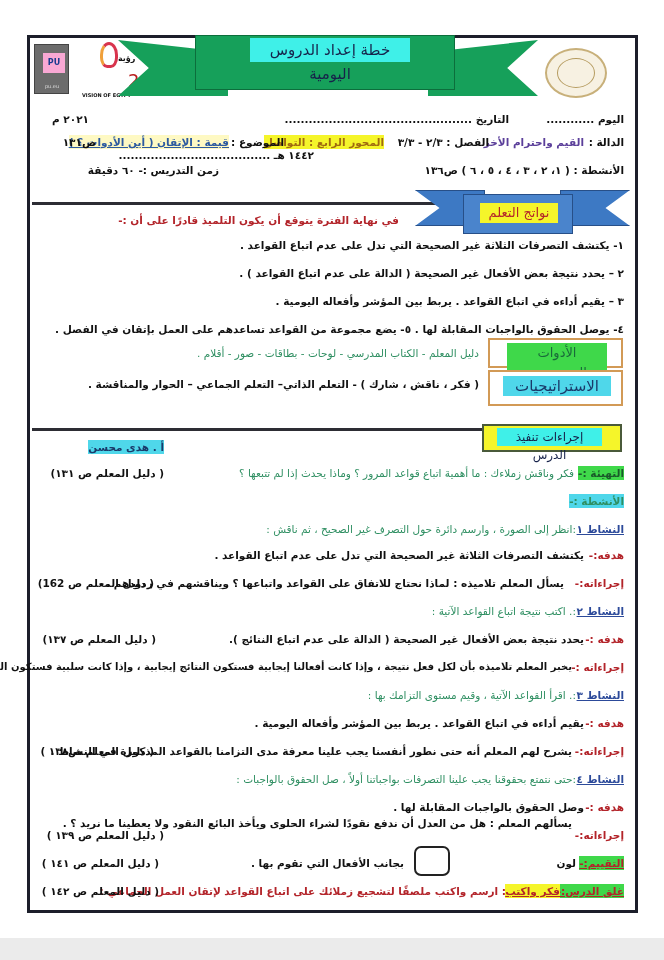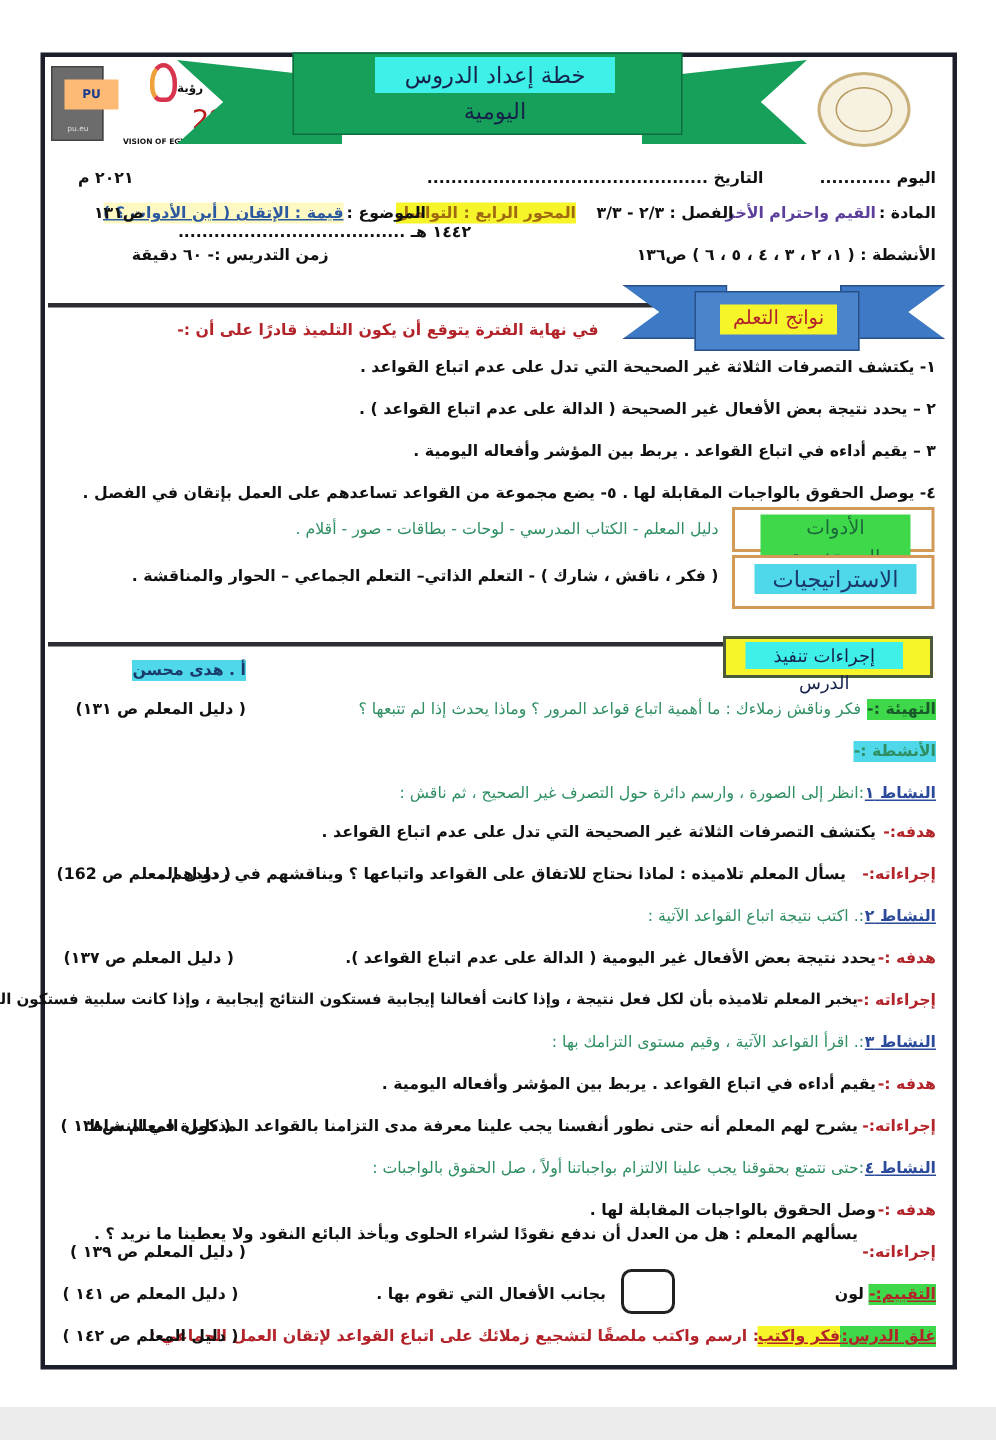--- a/index.html
+++ b/index.html
@@ -20,21 +20,21 @@
   .ul { text-decoration: underline; }
 
   
   .banner-wing { position: absolute; top: 40px; width: 110px; height: 56px; background: #16a05a; }
   .banner-wing.left { left: 118px; clip-path: polygon(0 0, 100% 22%, 100% 100%, 0 100%, 28% 50%); }
   .banner-wing.right { left: 428px; clip-path: polygon(0 22%, 100% 0, 72% 50%, 100% 100%, 0 100%); }
   .banner-main { position: absolute; left: 195px; top: 35px; width: 260px; height: 55px; background: #16a05a; border: 1px solid #0c6e3c; }
   .banner-title { position: absolute; left: 250px; top: 38px; width: 160px; height: 24px; background: #3ff0e8; color: #16224a; font-size: 15px; text-align: center; line-height: 24px; direction: rtl; }
 
   .logo-pu { position: absolute; left: 34px; top: 44px; width: 35px; height: 50px; background: #6c6c6c; border: 1px solid #444; }
-  .logo-pu-inner { position: absolute; left: 8px; top: 8px; width: 36px; height: 20px; background: #fdba74; color: #1a3b8f; font-size: 8px; font-weight: bold; text-align: center; line-height: 20px; }
+  .logo-pu-inner { position: absolute; left: 8px; top: 8px; width: 22px; height: 20px; background: #f9a8d4; color: #1a3b8f; font-size: 8px; font-weight: bold; text-align: center; line-height: 20px; }
   .logo-pu-cap { position: absolute; left: 2px; bottom: 4px; width: 30px; font-size: 5px; color: #ddd; text-align: center; }
   .logo-2030 { position: absolute; left: 80px; top: 40px; width: 58px; height: 62px; }
   .logo-2030-flame { position: absolute; left: 20px; top: 2px; width: 18px; height: 26px; border-radius: 50% 50% 40% 40%; border: 3px solid #d8344d; border-left-color: #f0a03a; }
   .logo-2030-num { position: absolute; left: 4px; top: 30px; font-size: 18px; font-weight: normal; letter-spacing: -1px; color: #b91c1c; margin-left: 44px; }
   .logo-2030-cap { position: absolute; left: 2px; top: 52px; font-size: 5px; font-weight: bold; color: #111; }
   .logo-ministry { position: absolute; left: 545px; top: 48px; width: 62px; height: 50px; border-radius: 50%; border: 2px solid #c8b07a; background: #f7f1e2; }
   .logo-ministry-inner { position: absolute; left: 10px; top: 8px; width: 38px; height: 30px; border-radius: 50%; border: 1px solid #b59b5f; }
 
   .hr-line { position: absolute; height: 3px; background: #2d2d34; }
 
@@ -75,21 +75,21 @@
 <div class="banner-title">خطة إعداد الدروس اليومية</div>
 <div class="logo-ministry">
   <div class="logo-ministry-inner"></div>
 </div>
 
 <div class="abs rtl txt" style="right:40px;top:112px;">اليوم ............</div>
 <div class="abs rtl txt" style="right:155px;top:112px;">التاريخ ...............................................</div>
 <div class="abs rtl txt" style="right:350px;top:112px;margin-top:36px;">١٤٤٢ هـ ......................................</div>
 <div class="abs rtl txt" style="right:575px;top:112px;margin-left:16px;">٢٠٢١ م</div>
 
-<div class="abs rtl txt" style="right:40px;top:135px;">المادة :</div>
+<div class="abs rtl txt" style="right:40px;top:135px;">الدالة :</div>
 <div class="abs rtl txt purple-txt" style="right:80px;top:135px;">القيم واحترام الأخر</div>
 <div class="abs rtl txt" style="right:175px;top:135px;">الفصل : ٢/٣ - ٣/٣</div>
 <div class="abs rtl txt hl-yellow" style="right:280px;top:135px;color:#a06a10;margin-left:12px;">المحور الرابع : التواصل</div>
 <div class="abs rtl txt" style="right:380px;top:135px;">الموضوع :</div>
 <div class="abs rtl txt hl-bright-green ul" style="right:435px;top:135px;color:#2c5aa0;">قيمة : الإتقان ( أين الأدوات ؟ )</div>
 <div class="abs rtl txt" style="right:568px;top:135px;">ص١٣١</div>
 
 <div class="abs rtl txt" style="right:40px;top:163px;">الأنشطة : ( ١، ٢ ، ٣ ، ٤ ، ٥ ، ٦ ) ص١٣٦</div>
 <div class="abs rtl txt" style="right:445px;top:163px;">زمن التدريس :- ٦٠ دقيقة</div>
 
@@ -127,35 +127,35 @@
 <div class="abs rtl txt green-txt" style="right:88px;top:522px;">:انظر إلى الصورة ، وارسم دائرة حول التصرف غير الصحيح ، ثم ناقش :</div>
 <div class="abs rtl txt red-txt" style="right:40px;top:548px;">هدفه:-</div>
 <div class="abs rtl txt" style="right:80px;top:548px;">يكتشف التصرفات الثلاثة غير الصحيحة التي تدل على عدم اتباع القواعد .</div>
 <div class="abs rtl txt red-txt" style="right:40px;top:576px;">إجراءاته:-</div>
 <div class="abs rtl txt" style="right:100px;top:576px;">يسأل المعلم تلاميذه : لماذا نحتاج للاتفاق على القواعد واتباعها ؟ ويناقشهم في ردودهم .</div>
 <div class="abs rtl txt" style="right:510px;top:576px;">( دليل المعلم ص 162)</div>
 
 <div class="abs rtl txt ul" style="right:40px;top:604px;color:#2c4a9a;">النشاط ٢</div>
 <div class="abs rtl txt green-txt" style="right:88px;top:604px;">:. اكتب نتيجة اتباع القواعد الآتية :</div>
 <div class="abs rtl txt red-txt" style="right:40px;top:632px;">هدفه :-</div>
-<div class="abs rtl txt" style="right:80px;top:632px;">يحدد نتيجة بعض الأفعال غير اليومية ( الدالة على عدم اتباع القواعد ).</div>
+<div class="abs rtl txt" style="right:80px;top:632px;">يحدد نتيجة بعض الأفعال غير الصحيحة ( الدالة على عدم اتباع النتائج ).</div>
 <div class="abs rtl txt" style="right:508px;top:632px;">( دليل المعلم ص ١٣٧)</div>
 <div class="abs rtl txt red-txt" style="right:40px;top:660px;">إجراءاته :-</div>
 <div class="abs rtl txt" style="right:92px;top:660px;font-size:10px;">يخبر المعلم تلاميذه بأن لكل فعل نتيجة ، وإذا كانت أفعالنا إيجابية فستكون النتائج إيجابية ، وإذا كانت سلبية فستكون النتيجة سلبية .</div>
 
 <div class="abs rtl txt ul" style="right:40px;top:688px;color:#2c4a9a;">النشاط ٣</div>
 <div class="abs rtl txt green-txt" style="right:88px;top:688px;">:. اقرأ القواعد الآتية ، وقيم مستوى التزامك بها :</div>
 <div class="abs rtl txt red-txt" style="right:40px;top:716px;">هدفه :-</div>
 <div class="abs rtl txt" style="right:80px;top:716px;">يقيم أداءه في اتباع القواعد . يربط بين المؤشر وأفعاله اليومية .</div>
 <div class="abs rtl txt red-txt" style="right:40px;top:744px;">إجراءاته:-</div>
 <div class="abs rtl txt" style="right:92px;top:744px;">يشرح لهم المعلم أنه حتى نطور أنفسنا يجب علينا معرفة مدى التزامنا بالقواعد المذكورة في النشاط .</div>
 <div class="abs rtl txt" style="right:510px;top:744px;">( دليل المعلم ص١٣٨ )</div>
 
 <div class="abs rtl txt ul" style="right:40px;top:772px;color:#2c4a9a;">النشاط ٤</div>
-<div class="abs rtl txt green-txt" style="right:88px;top:772px;">:حتى نتمتع بحقوقنا يجب علينا الالتزام بواجباتنا أولاً ، صل الحقوق بالواجبات :</div>
+<div class="abs rtl txt green-txt" style="right:88px;top:772px;">:حتى نتمتع بحقوقنا يجب علينا التصرفات بواجباتنا أولاً ، صل الحقوق بالواجبات :</div>
 <div class="abs rtl txt red-txt" style="right:40px;top:800px;">هدفه :-</div>
 <div class="abs rtl txt" style="right:80px;top:800px;">وصل الحقوق بالواجبات المقابلة لها .</div>
 <div class="abs rtl txt red-txt" style="right:40px;top:828px;">إجراءاته:-</div>
 <div class="abs rtl txt" style="right:92px;top:788px;margin-top:28px;">يسألهم المعلم : هل من العدل أن ندفع نقودًا لشراء الحلوى ويأخذ البائع النقود ولا يعطينا ما نريد ؟ .</div>
 <div class="abs rtl txt" style="right:500px;top:828px;">( دليل المعلم ص ١٣٩ )</div>
 
 <div class="abs rtl txt hl-green ul" style="right:40px;top:856px;color:#b3242a;">التقييم:-</div>
 <div class="abs rtl txt" style="right:88px;top:856px;">لون</div>
 <div class="color-box"></div>
 <div class="abs rtl txt" style="right:260px;top:856px;">بجانب الأفعال التي تقوم بها .</div>

